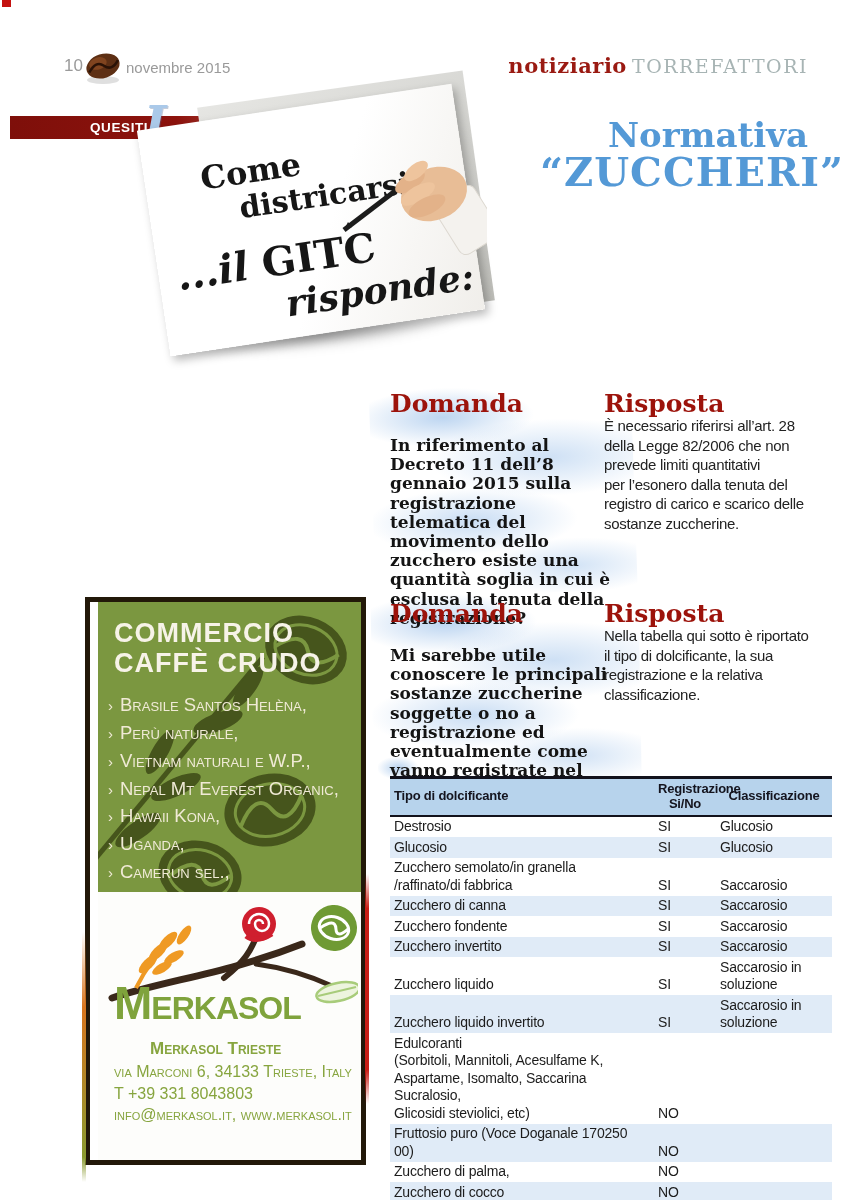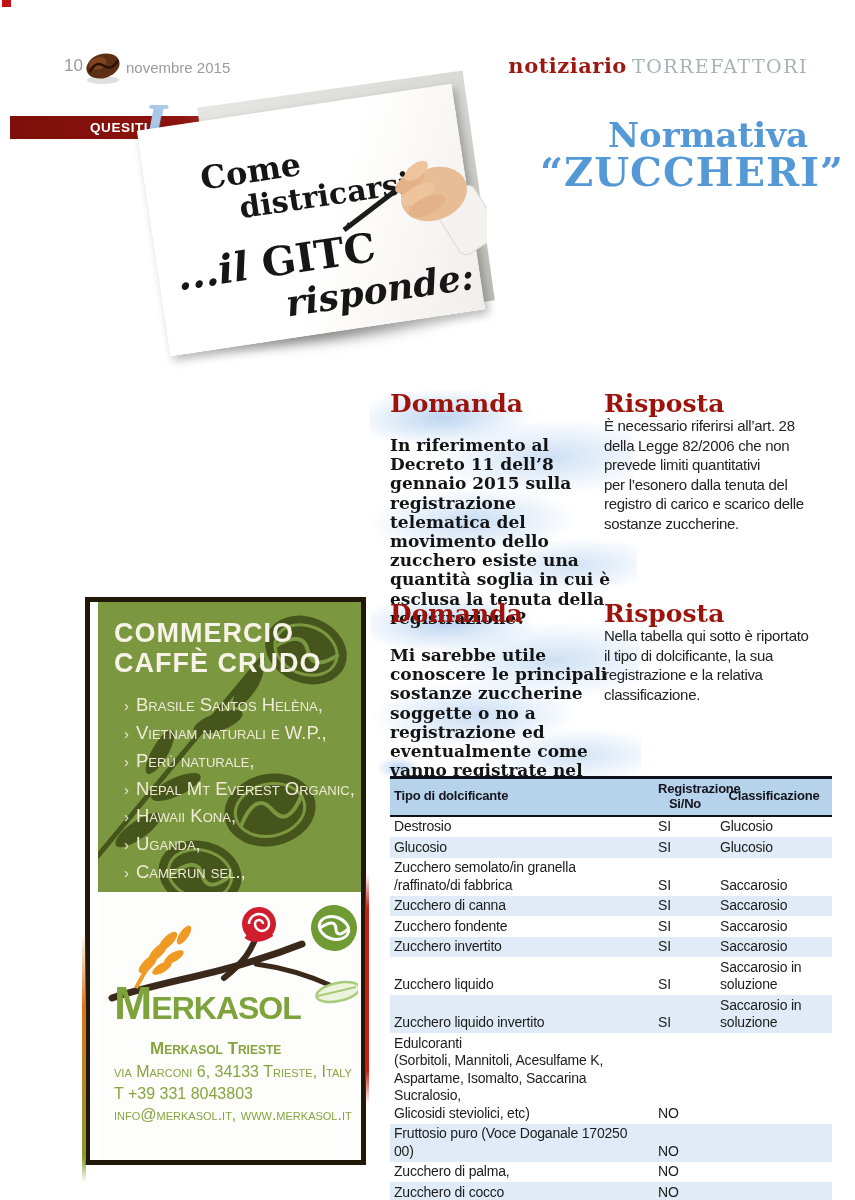--- a/index.html
+++ b/index.html
@@ -70,21 +70,21 @@
   
   .ad{left:85px;top:597px;width:281px;height:568px;border:5px solid #221809;background:#fff;box-sizing:border-box;padding-left:8px;}
   .ad-red-stripe{position:absolute;right:-8px;top:272px;width:4px;height:230px;
     background:linear-gradient(180deg,rgba(200,30,20,0),#c81e14 15%,#c81e14 85%,rgba(200,30,20,0));}
   .ad-left-stripe{position:absolute;left:-8px;top:330px;width:4px;height:250px;
     background:linear-gradient(180deg,rgba(216,106,26,0),#d8751e 30%,#8a9a30 90%,rgba(138,154,48,0));}
   .ad-green{position:relative;width:100%;height:290px;background:#7b9740;overflow:hidden;}
   .ad-deco{position:absolute;left:0;top:0;z-index:0;}
   .ad-title{position:relative;z-index:1;margin:16px 0 0 16px;font-size:27px;font-weight:bold;
     color:#f7f3e8;letter-spacing:1px;line-height:1.12;}
-  .ad-list{position:relative;z-index:1;margin:13px 0 0 26px;padding:0;list-style:none;
+  .ad-list{position:relative;z-index:1;margin:13px 0 0 10px;padding:0;list-style:none;
     font-size:18.5px;color:#f0ead6;line-height:1.5;font-variant:small-caps;}
   .ad-list .bullet{color:#f0ead6;margin-right:7px;font-size:15px;}
   .ad-white{position:relative;width:100%;height:268px;background:#fdfdfb;}
   .branch-svg{margin:10px 0 0 8px;}
   .logo-word{margin:-34px 0 0 16px;font-size:46px;font-weight:bold;color:#7fa33c;letter-spacing:-1px;
     font-variant:small-caps;line-height:1;}
   .contact{margin:12px 0 0 16px;color:#87a53f;font-variant:small-caps;line-height:1.35;font-size:16px;}
   .contact .c1{font-weight:bold;font-size:17px;margin-left:36px;}
 
   
@@ -202,22 +202,22 @@
         <g transform="rotate(14 102 272)">
           <ellipse cx="102" cy="272" rx="42" ry="33" fill="#46551c"></ellipse>
           <ellipse cx="102" cy="272" rx="32" ry="24" fill="none" stroke="#7b9740" stroke-width="3"></ellipse>
           <path d="M74 280 Q 94 254 104 272 Q 114 290 132 266" stroke="#7b9740" stroke-width="4" fill="none"></path>
         </g>
       </svg>
       <div class="ad-title pre">COMMERCIO
 CAFFÈ CRUDO</div>
       <ul class="ad-list">
           <li><span class="bullet">›</span>Brasile Santos Helèna,</li>
+          <li><span class="bullet">›</span>Perù naturale,</li>
           <li><span class="bullet">›</span>Vietnam naturali e W.P.,</li>
-          <li><span class="bullet">›</span>Perù naturale,</li>
           <li><span class="bullet">›</span>Nepal Mt Everest Organic,</li>
           <li><span class="bullet">›</span>Hawaii Kona,</li>
           <li><span class="bullet">›</span>Uganda,</li>
           <li><span class="bullet">›</span>Camerun sel.,</li>
           <li><span class="bullet">›</span>India cherry A - AA - AB</li>
         </ul>
 
     </div>
     <div class="ad-white">
       <svg class="branch-svg" width="252" height="108" viewBox="0 0 252 108">

